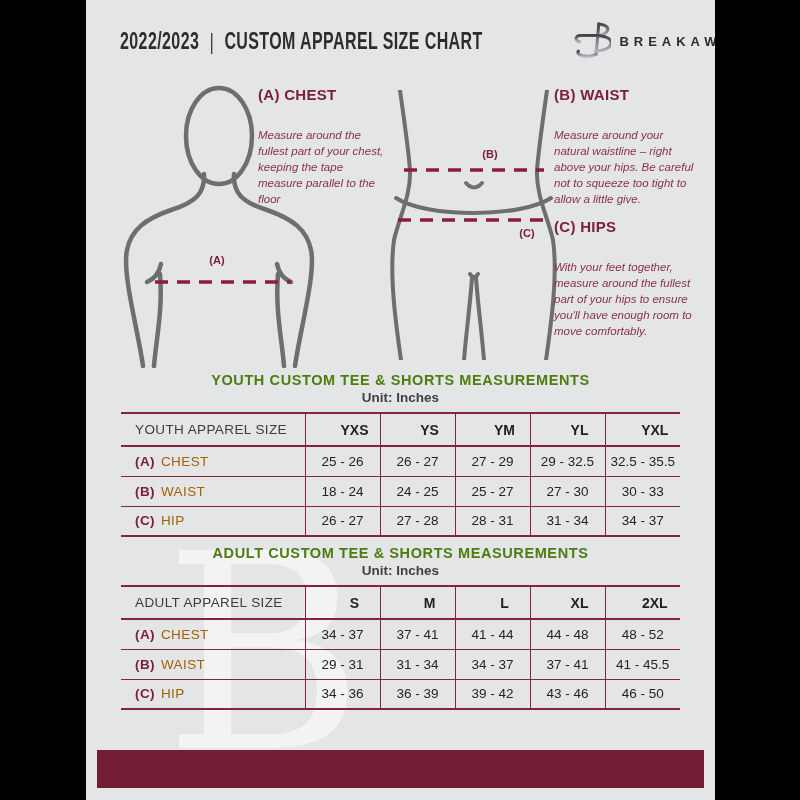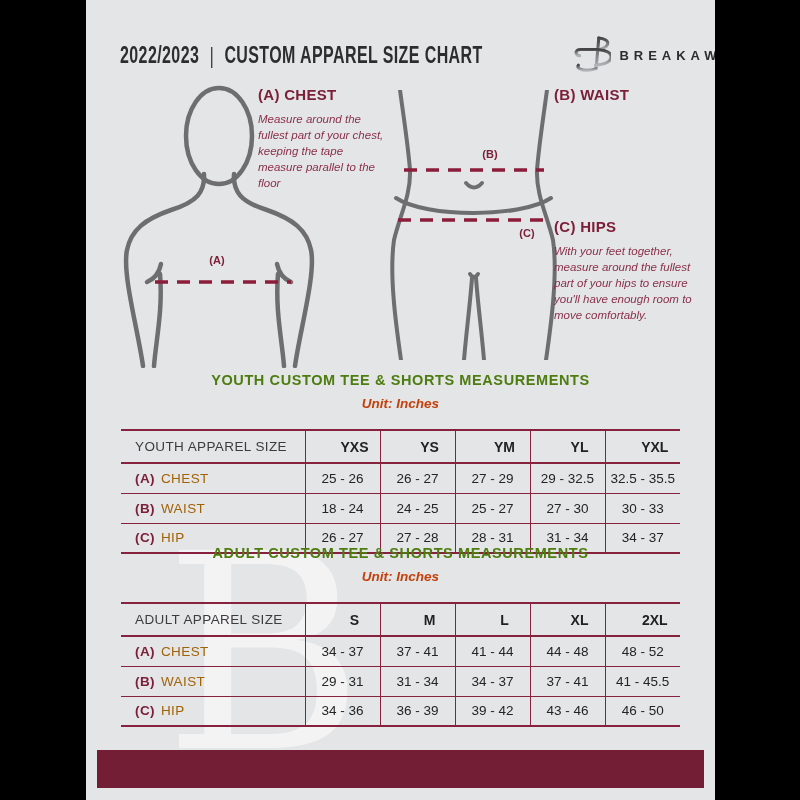--- a/index.html
+++ b/index.html
@@ -15,41 +15,41 @@
   *{margin:0;padding:0;box-sizing:border-box;}
   body{width:800px;height:800px;font-family:"Liberation Sans",sans-serif;}
   .screen{position:relative;width:800px;height:800px;background:#000;overflow:hidden;}
   .page{position:absolute;left:86px;top:0;width:629px;height:800px;background:var(--bg);overflow:hidden;}
 
   
   .watermark{position:absolute;left:78px;top:518px;font-family:"DejaVu Serif",serif;
     font-size:272px;line-height:1;color:rgba(255,255,255,.55);z-index:0;user-select:none;}
 
   
-  .hdr{position:absolute;top:32px;left:34px;right:28px;height:46px;display:flex;
+  .hdr{position:absolute;top:18px;left:34px;right:28px;height:46px;display:flex;
     justify-content:space-between;align-items:center;z-index:1;}
   .title-left{display:flex;align-items:center;gap:13px;font-size:20px;font-weight:bold;
     color:var(--ink);letter-spacing:.5px;transform:scaleX(.8) scaleY(1.15);transform-origin:left center;white-space:nowrap;}
   .title-pipe{font-weight:400;font-size:19px;}
   .logo-wrap{display:flex;align-items:center;gap:8px;}
   .brand{font-size:13px;font-weight:bold;letter-spacing:5px;color:var(--ink);}
 
   
   .guide{position:absolute;top:0;left:0;width:629px;height:372px;z-index:1;}
   .guide-svg{position:absolute;}
   .g-block{position:absolute;}
   .g-head{font-size:15px;font-weight:bold;color:var(--maroon);letter-spacing:.3px;}
-  .g-body{margin-top:8px;font-size:11.5px;font-style:italic;color:var(--maroon-body);line-height:1.4;}
+  .g-body{margin-top:24px;font-size:11.5px;font-style:italic;color:var(--maroon-body);line-height:1.4;}
   .marker{position:absolute;width:30px;text-align:center;font-size:11px;font-weight:bold;color:var(--maroon);}
 
   
   .tbl-section{position:absolute;left:0;width:629px;text-align:center;z-index:1;}
   .tbl-title{font-size:14.5px;font-weight:bold;color:#4d7c0f;letter-spacing:.6px;}
-  .tbl-unit{font-size:13.5px;font-style:italic;font-weight:bold;color:#c2410c;margin-top:8px;}
-  .size-table{border-collapse:collapse;table-layout:fixed;width:559px;margin:18px auto 0;
+  .tbl-unit{font-size:13.5px;font-weight:bold;color:#404040;margin-top:2px;}
+  .size-table{border-collapse:collapse;table-layout:fixed;width:559px;margin:7px auto 0;
     border-top:2px solid var(--line);border-bottom:2px solid var(--line);}
   .size-table thead td{border-bottom:2px solid var(--line);height:33px;}
   .size-table tbody td{height:30px;}
   .size-table tbody tr + tr td{border-top:1.5px solid var(--line);}
   .size-table td + td{border-left:1.5px solid var(--line);}
   .lbl{text-align:left;padding-left:14px;font-size:13.5px;color:#3c3c3e;letter-spacing:.4px;}
   .col-hdr{font-weight:bold;font-size:14px;color:#222;text-align:center;padding-left:24px;}
   .val{font-size:13.5px;color:#242424;text-align:center;}
   .key{color:var(--maroon);font-weight:bold;margin-right:6px;}
   .nm{color:#a16207;}
@@ -121,20 +121,21 @@
       </svg>
       <span class="marker" style="left:389px;top:148px;">(B)</span>
       <span class="marker" style="left:426px;top:227px;">(C)</span>
 
       <div class="g-block" style="left:172px;top:86px;width:132px;">
         <div class="g-head">(A) CHEST</div>
         <div class="g-body">Measure around the fullest part of your chest, keeping the tape measure parallel to the floor</div>
       </div>
       <div class="g-block" style="left:468px;top:86px;width:142px;">
         <div class="g-head">(B) WAIST</div>
+        <div class="g-body">Measure around your natural waistline – right above your hips. Be careful not to squeeze too tight to allow a little give.</div>
       </div>
       <div class="g-block" style="left:468px;top:218px;width:148px;">
         <div class="g-head">(C) HIPS</div>
         <div class="g-body">With your feet together, measure around the fullest part of your hips to ensure you'll have enough room to move comfortably.</div>
       </div>
     </div>
 
     <div class="tbl-section" style="top:372px;">
       <div class="tbl-title">YOUTH CUSTOM TEE &amp; SHORTS MEASUREMENTS</div>
       <div class="tbl-unit">Unit: Inches</div>

